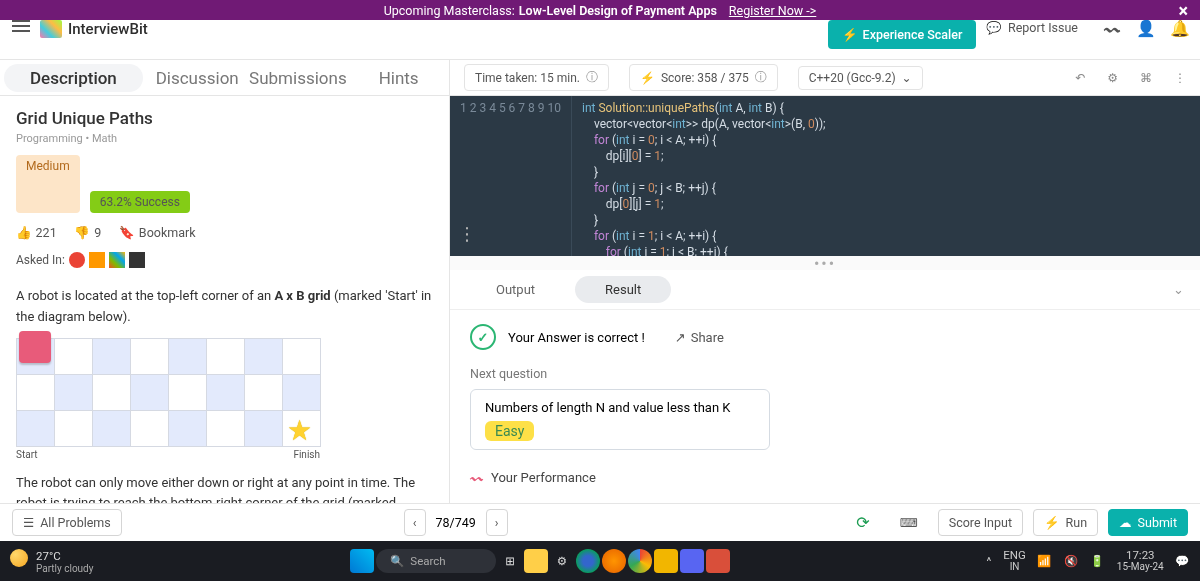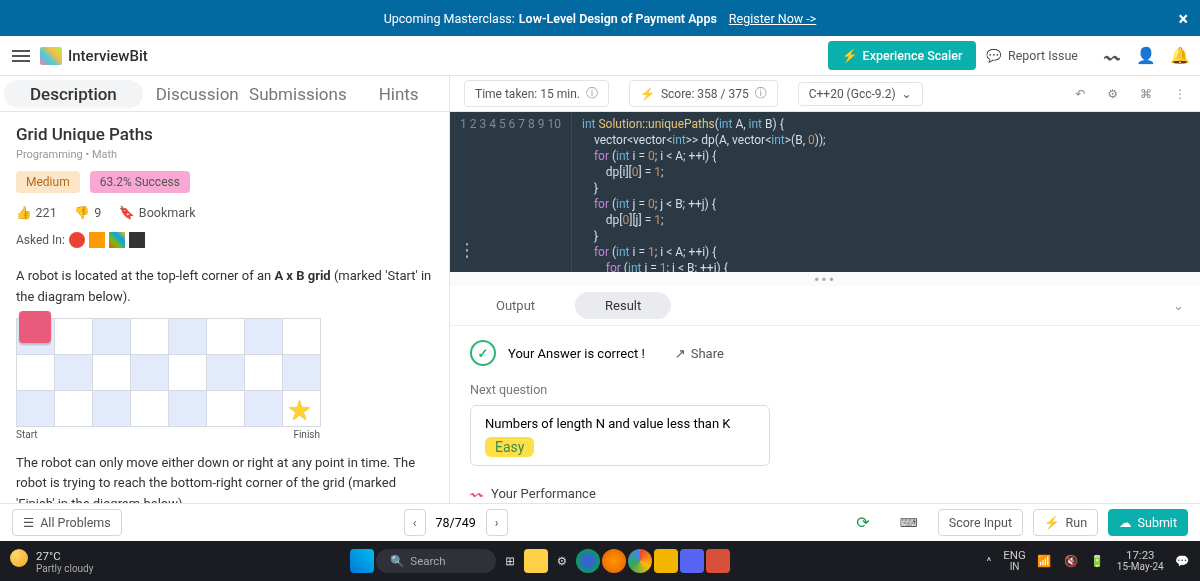--- a/index.html
+++ b/index.html
@@ -1,42 +1,42 @@
 <!DOCTYPE html>
 <html><head>
 <meta charset="utf-8">
 <style>
 * { margin:0; padding:0; box-sizing:border-box; font-family:-apple-system,BlinkMacSystemFont,"Segoe UI",Roboto,sans-serif; }
 body { width:1200px; height:581px; overflow:hidden; background:#fff; display:flex; flex-direction:column; }
-.banner { background:#0369a1; color:#fff; height:36px; display:flex; align-items:center; justify-content:center; font-size:12.5px; position:relative; }
+.banner { background:#701a75; color:#fff; height:20px; display:flex; align-items:center; justify-content:center; font-size:12.5px; position:relative; }
 .banner b { font-weight:600; margin:0 4px; }
 .banner u { margin-left:8px; }
 .banner-close { position:absolute; right:12px; font-size:18px; font-weight:bold; cursor:pointer; }
-.topbar { height:40px; border-bottom:1px solid #e5e5e5; display:flex; align-items:center; padding:0 12px; gap:10px; }
+.topbar { height:40px; border-bottom:1px solid #e5e5e5; display:flex; align-items:flex-start; padding:0 12px; gap:10px; }
 .hamb { display:flex; flex-direction:column; gap:3px; cursor:pointer; }
 .hamb span { width:18px; height:2px; background:#555; }
 .logo { display:flex; align-items:center; gap:6px; font-weight:500; color:#2e2e2e; font-size:15px; }
 .logo-ico { width:22px; height:18px; background:linear-gradient(45deg,#f7a,#4cd,#fb4,#9f4); border-radius:2px; }
 .topbar-spacer { flex:1; }
 .exp-btn { background:#0ab1ac; color:#fff; border:none; border-radius:4px; padding:7px 14px; font-size:12.5px; font-weight:500; cursor:pointer; display:flex; align-items:center; gap:5px; }
 .report-btn { display:flex; align-items:center; gap:6px; color:#555; font-size:12.5px; cursor:pointer; }
 .ico { width:16px; height:16px; display:inline-flex; align-items:center; justify-content:center; }
 .top-icons { display:flex; gap:18px; margin-left:16px; color:#555; cursor:pointer; }
 .main { flex:1; display:flex; min-height:0; }
 .left { width:450px; display:flex; flex-direction:column; border-right:1px solid #e5e5e5; min-height:0; }
 .tabs { display:flex; height:36px; border-bottom:1px solid #e5e5e5; font-size:17px; color:#777; }
 .tab { flex:1; display:flex; align-items:center; justify-content:center; cursor:pointer; }
 .tab.pill { background:#f3f4f6; border-radius:18px; margin:4px; color:#333; font-weight:500; height:28px; flex:none; padding:0 26px; }
 .left-body { flex:1; overflow:hidden; padding:12px 16px; font-size:13px; color:#333; position:relative; }
 .ptitle { font-size:17px; font-weight:500; margin-bottom:4px; }
 .pmeta { font-size:11px; color:#999; margin-bottom:10px; }
 .badges { display:flex; gap:10px; margin-bottom:12px; }
 .badge { padding:4px 10px; border-radius:4px; font-size:12px; }
 .badge.med { background:#fde5c8; color:#b26a1d; }
-.badge.succ { background:#f9a8d4; color:#555; }
+.badge.succ { background:#84cc16; color:#555;margin-top:36px; }
 .stats { display:flex; gap:18px; align-items:center; font-size:12.5px; color:#555; margin-bottom:12px; }
 .stats span { display:flex; align-items:center; gap:4px; cursor:pointer; }
 .asked { font-size:12px; color:#555; display:flex; align-items:center; gap:4px; margin-bottom:18px; }
 .asked img,.asked .ci { width:16px; height:16px; }
 .ci { background:#555; display:inline-block; }
 .desc { font-size:13px; line-height:1.6; }
 .grid-img { margin:10px 0; }
 .grid-img table { border-collapse:collapse; }
 .grid-img td { width:38px; height:36px; border:1px solid #d5d9e2; }
 .grid-img td.d { background:#e3eafc; }

